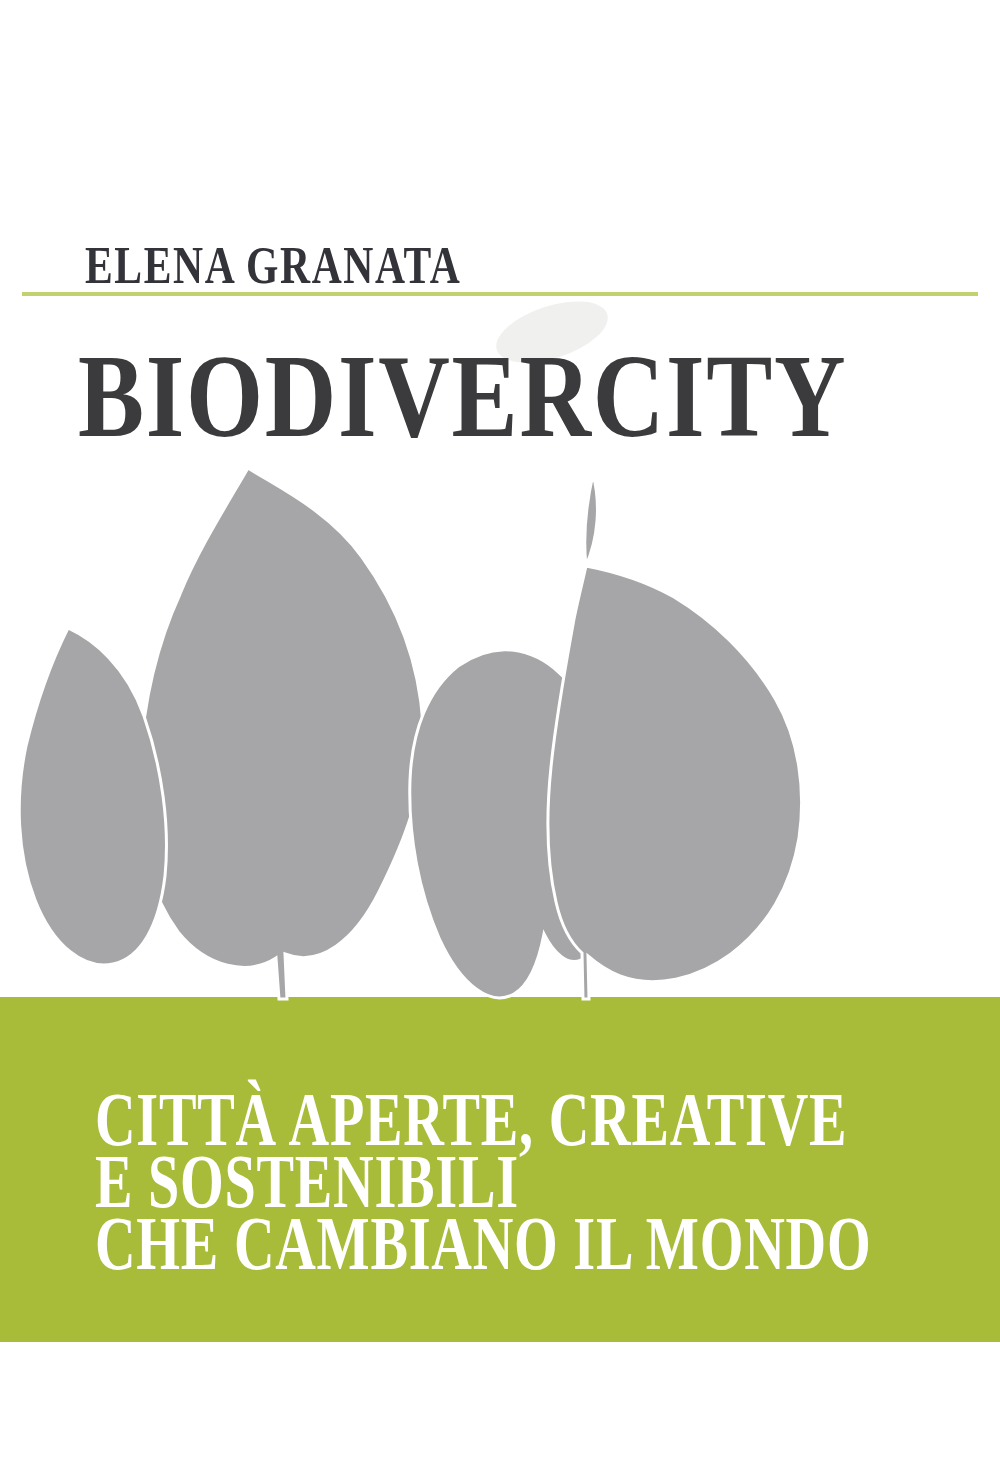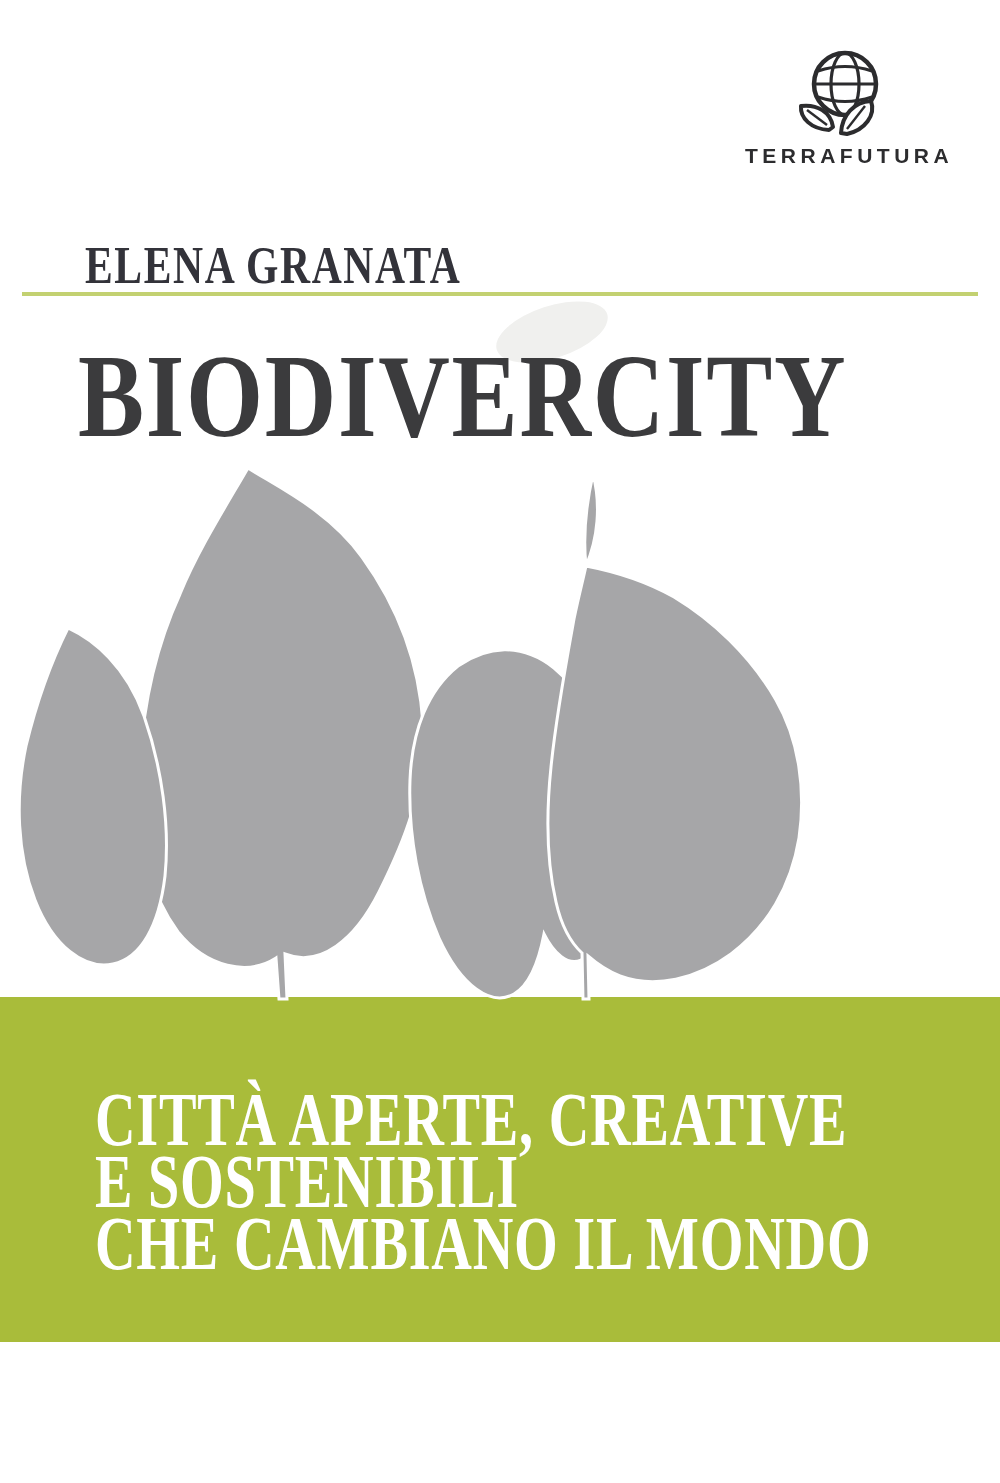--- a/index.html
+++ b/index.html
@@ -431,40 +431,20 @@
           <circle cx="688" cy="805" r="74" stroke-width="2.4"></circle>
           <path d="M578,700 Q680,742 798,800" stroke-width="4.2"></path>
           <path d="M600,906 Q690,880 788,842" stroke-width="4.2"></path>
           <path d="M642,584 L726,946" stroke-width="4.2"></path>
           <path d="M592,480 C587,560 581,700 584,952" stroke-width="6"></path>
         </g>
       </g>
       <path d="M593,474 C601,505 598,538 586,566 C612,571 644,580 674,597 C712,620 750,655 776,700 C799,740 806,790 799,838 C791,887 767,927 731,954 C697,979 655,989 620,976 C607,971 596,963 588,956 L589,999 L583,999 L582,953 C570,942 561,924 556,902 C547,863 546,815 551,767 C556,717 566,663 574,619 C579,595 583,580 586,566 C583,538 586,505 593,474 Z" fill="#a6a6a8" stroke="#ffffff" stroke-width="3"></path>
     </svg>
 
-  <div id="brand">
-    <svg width="200" height="112" viewBox="740 20 200 112">
-      <g stroke="#2c2c2e" fill="none" stroke-width="4.5">
-        <circle cx="840" cy="78" r="31"></circle>
-        <ellipse cx="840" cy="78" rx="14" ry="31" stroke-width="3.2"></ellipse>
-        <path d="M813,65 Q840,56 867,65" stroke-width="3.2"></path>
-        <path d="M810,78 L870,78" stroke-width="3.2"></path>
-        <path d="M813,91 Q840,100 867,91" stroke-width="3.2"></path>
-      </g>
-      <g stroke="#2c2c2e" stroke-width="4" fill="#ffffff" stroke-linejoin="round">
-        <path d="M824,124 C806,123 795,112 796,100 C812,98 826,106 828,121 Z"></path>
-        <path d="M836,127 C837,109 849,96 866,95 C871,109 860,124 842,128 Z"></path>
-      </g>
-      <g stroke="#2c2c2e" stroke-width="2.4" fill="none">
-        <path d="M802,104 L822,119"></path>
-        <path d="M860,100 L842,123"></path>
-      </g>
-    </svg>
-    <div id="brand-name">TERRAFUTURA</div>
-  </div>
 
   <div id="author">ELENA GRANATA</div>
   <div id="author-rule"></div>
 
   <div id="title">BIODIVERCITY</div>
 
   <div id="tagline">
     <div>CITTÀ APERTE, CREATIVE</div>
     <div>E SOSTENIBILI</div>
     <div>CHE CAMBIANO IL MONDO</div>

